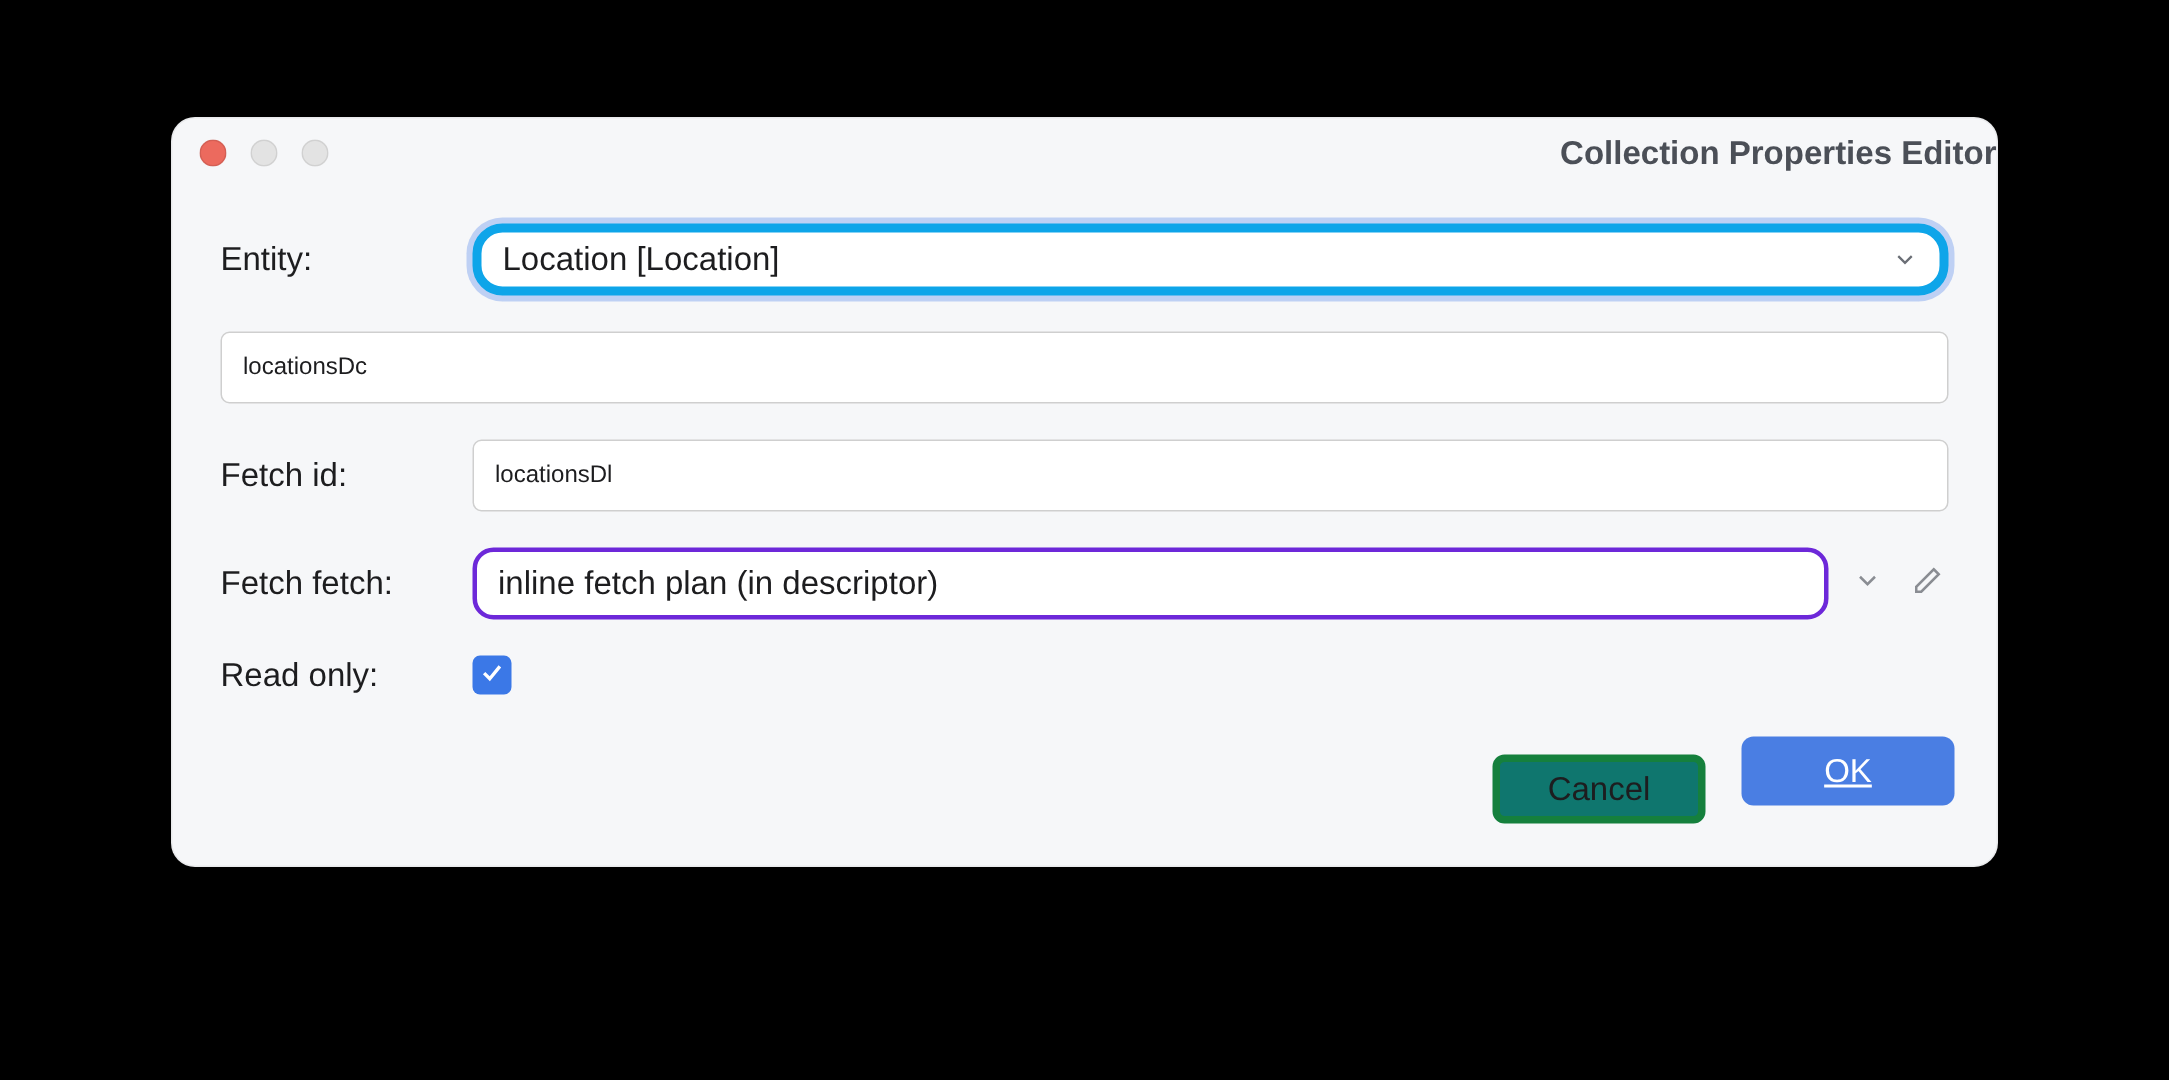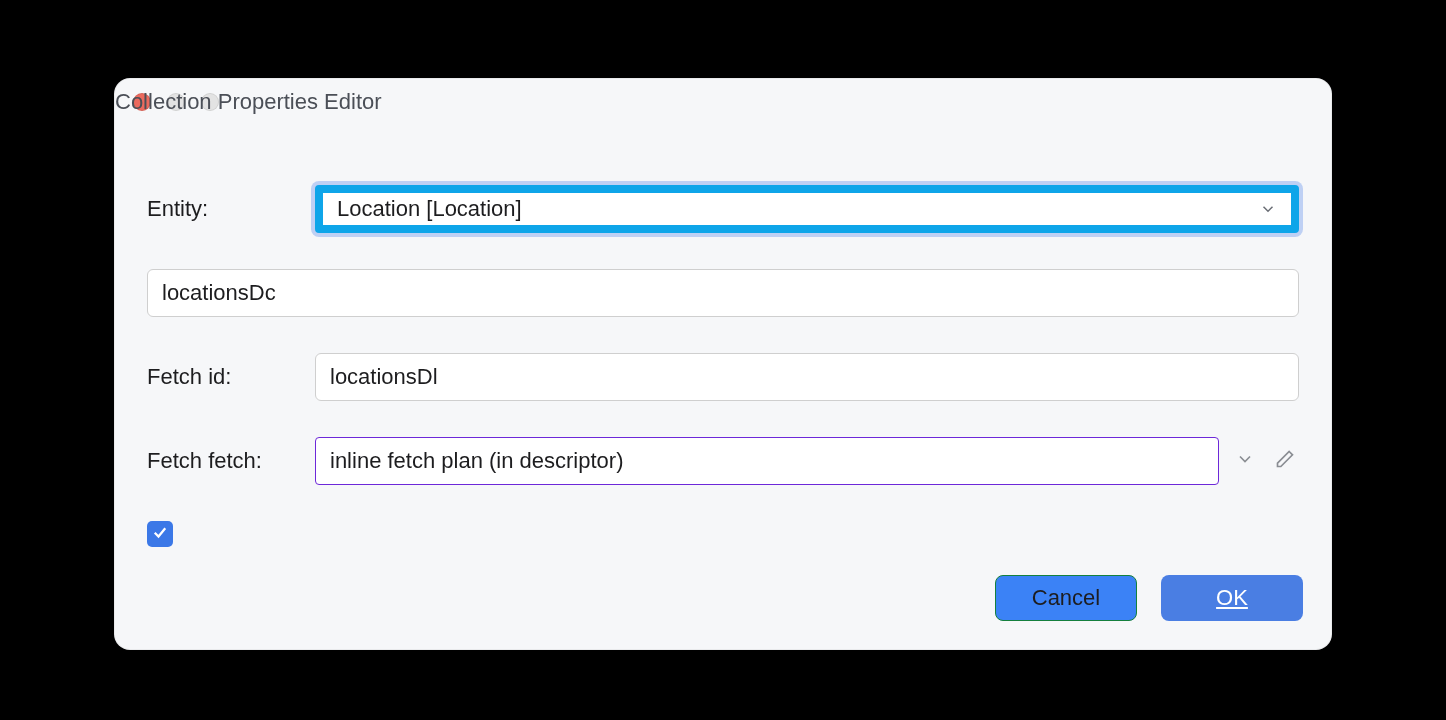--- a/index.html
+++ b/index.html
@@ -42,82 +42,81 @@
       height: 18px;
       border-radius: 50%;
     }
     .dot-close { background: #ec6a5e; border: 1px solid rgba(0,0,0,0.1); }
     .dot-min  { background: #e3e3e3; border: 1px solid rgba(0,0,0,0.08); }
     .dot-zoom { background: #e3e3e3; border: 1px solid rgba(0,0,0,0.08); }
     .title {
       position: absolute;
       left: 0;
       right: 0;
-      text-align: left;
-      font-size: 22px;
-      font-weight: 400;
+      text-align: right;
+      font-size: 22px;
+      font-weight: 700;
       color: #4b4f57;
       pointer-events: none;
     }
     .form {
       padding: 24px 32px 10px 32px;
     }
     .row {
       display: flex;
       align-items: center;
       margin-bottom: 24px;
-      margin-top: 36px;
     }
     .row.tight { margin-bottom: 18px; }
     .label {
       width: 168px;
       font-size: 22px;
       color: #1d1d1f;
       flex-shrink: 0;
     }
     .field-wrap {
       flex: 1;
       display: flex;
       align-items: center;
       gap: 12px;
     }
     .input, .combo {
       width: 100%;
       height: 48px;
       background: #fff;
-      border: 1px solid #6d28d9;
-      border-radius: 4px;
+      border: 3px solid #6d28d9;
+      border-radius: 14px;
       font-size: 22px;
       padding: 0 14px;
       color: #1d1d1f;
       display: flex;
       align-items: center;
       position: relative;
     }
     .combo.focused {
-      border: 8px solid #0ea5e9;
+      border: 6px solid #0ea5e9;
       box-shadow: 0 0 0 4px rgba(59,120,231,0.3);
-      border-radius: 4px;
+      border-radius: 20px;
     }
     .combo .value {
       flex: 1;
     }
     .chevron {
       color: #6b6f76;
       display: flex;
       align-items: center;
     }
     .chevron svg { width: 18px; height: 18px; }
     .input-text {
       width: 100%;
       height: 48px;
       background: #fff;
       border: 1px solid #cfcfcf;
       border-radius: 6px;
-      font-size: 22px;
+      font-size: 16px;
       padding: 0 14px;
       color: #1d1d1f;
       outline: none;
       font-family: inherit;
     }
     .fetch-combo {
       flex: 1;
     }
     .icon-btn {
       width: 28px;
@@ -158,23 +157,24 @@
       border-radius: 8px;
       font-size: 22px;
       display: flex;
       align-items: center;
       justify-content: center;
       cursor: pointer;
       border: none;
       font-family: inherit;
     }
     .btn-cancel {
-      background: #3b82f6;
-      border: 1px solid #15803d;
-      color: #1d1d1f;
+      background: #0f766e;
+      border: 5px solid #15803d;
+      color: #1d1d1f;
+      margin-top: 12px;
     }
     .btn-ok {
       background: #4a7ee3;
       color: #fff;
       text-decoration: underline;
     }
   </style>
 </head>
 <body>
 
@@ -234,20 +234,21 @@
           <span>
             <svg viewBox="0 0 24 24" fill="none" stroke="currentColor" stroke-width="2">
               <path d="M17 3l4 4L7 21H3v-4L17 3z"></path>
             </svg>
           </span>
         </div>
       </div>
     </div>
 
     <div class="row tight">
+      <div class="label">Read only:</div>
       <div class="field-wrap">
         <div class="checkbox">
           <span>
             <svg viewBox="0 0 24 24">
                 <polyline points="5 13 10 18 19 7"></polyline>
               </svg>
           </span>
         </div>
       </div>
     </div>

